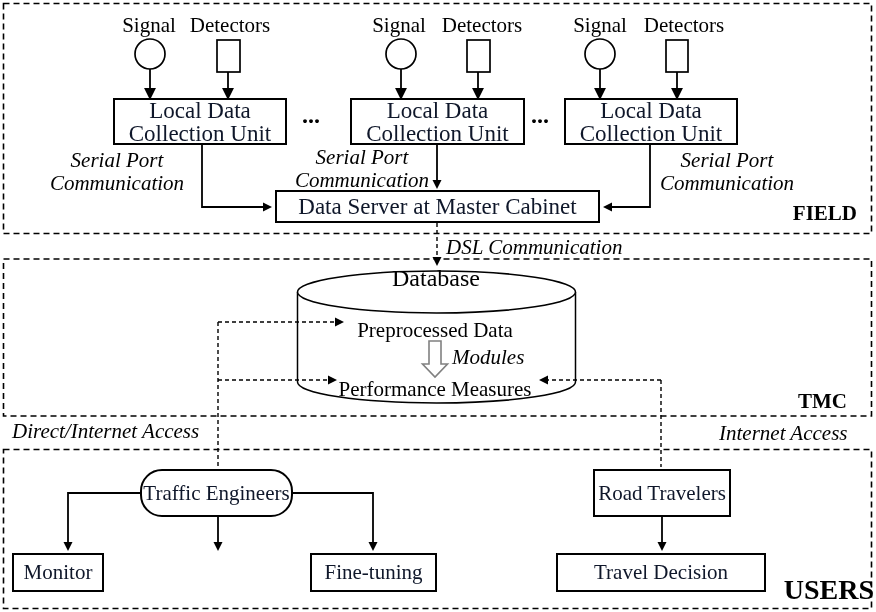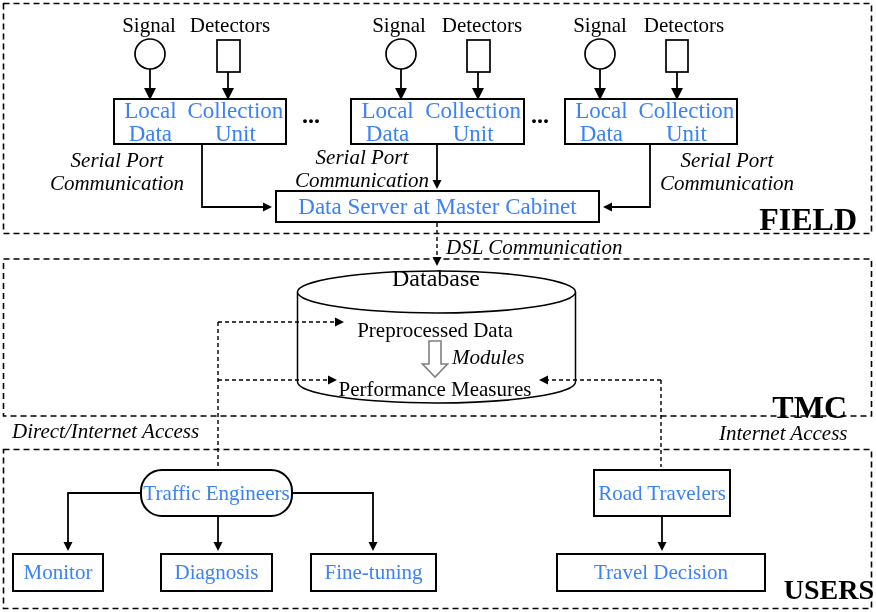--- a/index.html
+++ b/index.html
@@ -3,26 +3,26 @@
 <meta charset="utf-8">
 <style>
   html,body{margin:0;padding:0;background:#fff;}
   #canvas{position:relative;width:876px;height:612px;background:#ffffff;overflow:hidden;
           font-family:"Liberation Serif",serif;color:#000;}
   .txt{position:absolute;white-space:nowrap;font-family:"Liberation Serif",serif;color:#000;}
   .ctr{transform:translateX(-50%);text-align:center;}
   .it{font-style:italic;}
   .b{font-weight:bold;}
   .box{position:absolute;box-sizing:border-box;border:2px solid #000;background:#fff;
-       display:flex;flex-direction:row;align-items:center;justify-content:center;
-       text-align:center;font-family:"Liberation Serif",serif;color:#3b82f6;}
+       display:flex;flex-direction:column;align-items:center;justify-content:center;
+       text-align:center;font-family:"Liberation Serif",serif;color:#0f172a;}
   .sz21{font-size:21px;}
   .sz23{font-size:23px;line-height:23px;}
   .sz24{font-size:24px;}
-  .sz28{font-size:32px;}
+  .sz28{font-size:21px;}
   svg{position:absolute;left:0;top:0;}
 </style>
 </head>
 <body>
 
 <div id="canvas">
 
   <svg width="876" height="612" viewBox="0 0 876 612">
 
     <rect x="3.5" y="3.5" width="868" height="230" fill="none" stroke="#000" stroke-width="1.6" stroke-dasharray="6 4"></rect>
@@ -149,23 +149,20 @@
 
   <div class="box sz21" style="left:140px;top:469px;width:153px;height:48px;border-radius:22px;">
     <div>Traffic Engineers</div>
   </div>
   <div class="box sz21" style="left:593px;top:469px;width:138px;height:48px;">
     <div>Road Travelers</div>
   </div>
   <div class="box sz21" style="left:12px;top:553px;width:92px;height:39px;">
     <div>Monitor</div>
   </div>
-  <div class="box sz21" style="left:160px;top:553px;width:113px;height:39px;">
-    <div>Diagnosis</div>
-  </div>
   <div class="box sz21" style="left:310px;top:553px;width:127px;height:39px;">
     <div>Fine-tuning</div>
   </div>
   <div class="box sz21" style="left:556px;top:553px;width:210px;height:39px;">
     <div>Travel Decision</div>
   </div>
   <div class="txt b" style="right:2px;top:574px;font-size:28px;">USERS</div>
 
 </div>
 

